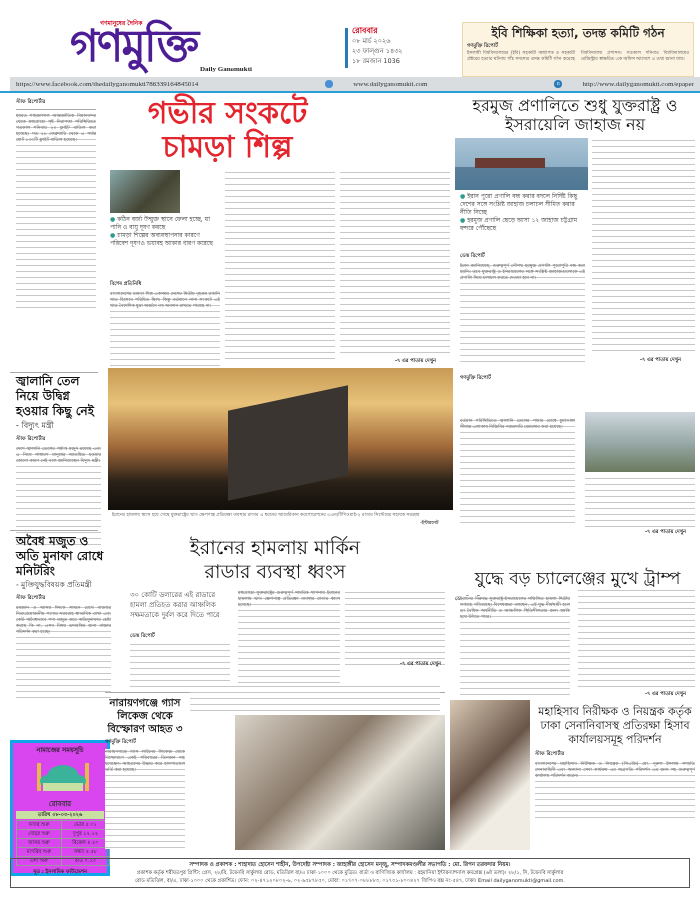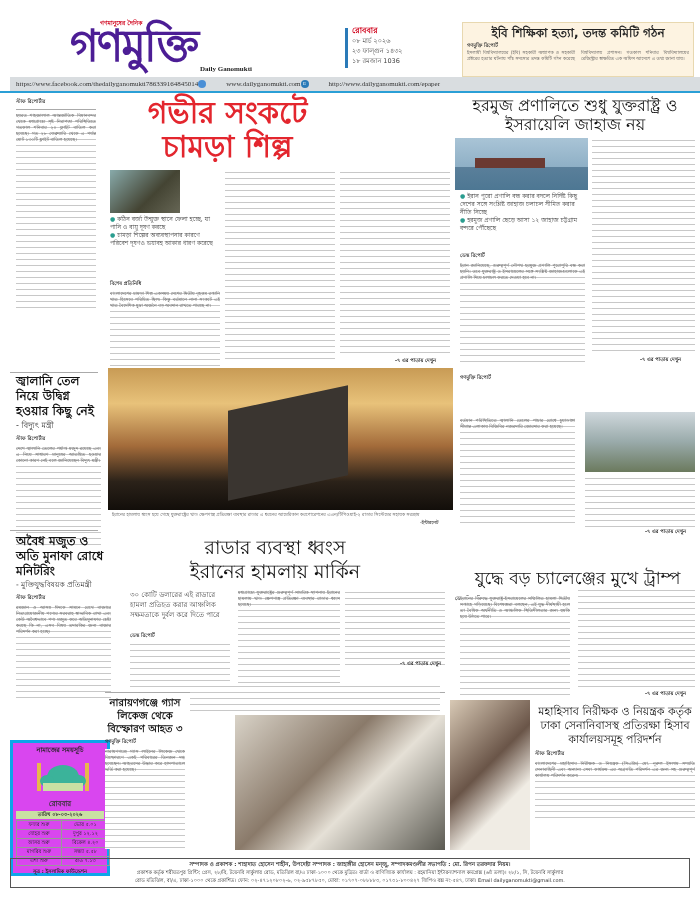--- a/index.html
+++ b/index.html
@@ -9,21 +9,21 @@
 .tagline{left:100px;top:18px;font-size:6px;color:#d0021b;font-weight:bold}
 .logo{left:70px;top:22px;font-size:44px;font-weight:bold;color:#4c1d95;letter-spacing:-2px;font-family:"DejaVu Serif",serif;line-height:48px}
 .logo-en{left:200px;top:65px;font-size:7px;font-weight:bold;font-family:"Liberation Serif",serif}
 .date-bar{left:345px;top:28px;width:3px;height:40px;background:#2a7ab8}
 .date-block{left:352px;top:26px;font-size:6.5px;line-height:10px;color:#444}
 .date-day{color:#d0021b;font-weight:bold;font-size:8px}
 .top-box{left:462px;top:22px;width:232px;height:55px;background:#fdf3e1;border:1px solid #e8d8b0;padding:3px 4px}
 .top-box h2{font-size:12px;text-align:center;font-weight:bold;line-height:14px}
 .top-box .rep{font-size:5px;font-weight:bold;margin-top:2px}
 .top-box .txt{font-size:4.5px;line-height:6px;color:#555}
-.url-bar{left:10px;top:77px;width:690px;height:14px;background:#d9dde0;font-family:"Liberation Serif",serif;font-size:7px;color:#333;display:flex;align-items:center;justify-content:flex-start;padding:0 6px}
+.url-bar{left:10px;top:77px;width:690px;height:14px;background:#d9dde0;font-family:"Liberation Serif",serif;font-size:7px;color:#333;display:flex;align-items:center;justify-content:space-between;padding:0 6px}
 .url-item{display:flex;align-items:center;gap:20px}
 .globe{width:8px;height:8px;border-radius:50%;background:#4a8fd6;display:inline-block}
 .fb{width:8px;height:8px;border-radius:50%;background:#2a7ab8;display:inline-block;color:#fff;font-size:5px;text-align:center;line-height:8px}
 .blue-line{left:0;top:91px;width:700px;height:2px;background:#2a9fd6}
 .rule{background:#aaa}
 .h-side{font-size:13px;font-weight:bold;line-height:16px;color:#111}
 .rep{font-size:5px;font-weight:bold;color:#333}
 .txt{font-size:4.5px;line-height:6px;color:#555;text-align:justify;overflow:hidden}
 .fill{background:repeating-linear-gradient(#fff 0 2px,#c8c8c8 2px 3px,#fff 3px 6px)}
 .red-head{font-size:30px;font-weight:bold;color:#e3262e;text-align:center;line-height:34px}
@@ -180,22 +180,22 @@
 
 <div class="abs" style="left:460px;top:370px;width:240px">
   <div class="rep" style="margin-top:4px">গণমুক্তি রিপোর্ট</div>
 </div>
 <div class="abs txt fill" style="left:460px;top:418px;width:115px;height:110px">বর্তমান পরিস্থিতিতে জ্বালানি তেলের পাচার রোধে চুয়াডাঙ্গা সীমান্ত এলাকায় বিজিবির নজরদারি জোরদার করা হয়েছে।</div>
 <div class="abs photo" style="left:585px;top:412px;width:110px;height:60px;background:linear-gradient(#cfd7dc,#9aa 50%,#6b7a5e)"></div>
 <div class="abs txt fill" style="left:585px;top:476px;width:110px;height:52px"></div>
 <div class="abs" style="left:645px;top:528px;font-size:5px;font-weight:bold">-৭ এর পাতায় দেখুন</div>
 
 <div class="abs" style="left:105px;top:535px;width:340px">
+  <div class="black-head" style="font-size:19px;line-height:24px">ইরানের হামলায় মার্কিন</div>
   <div class="black-head" style="font-size:19px;line-height:24px">রাডার ব্যবস্থা ধ্বংস</div>
-  <div class="black-head" style="font-size:19px;line-height:24px">ইরানের হামলায় মার্কিন</div>
 </div>
 <div class="abs" style="left:130px;top:590px;width:100px;font-size:7px;line-height:10px;color:#444">৩০ কোটি ডলারের এই রাডারে হামলা প্রতিহত করার আঞ্চলিক সক্ষমতাকে দুর্বল করে দিতে পারে</div>
 <div class="abs rep" style="left:130px;top:632px">ডেস্ক রিপোর্ট</div>
 <div class="abs txt fill" style="left:130px;top:642px;width:100px;height:45px"></div>
 <div class="abs txt fill" style="left:238px;top:590px;width:102px;height:100px">মধ্যপ্রাচ্যে যুক্তরাষ্ট্রের গুরুত্বপূর্ণ সামরিক স্থাপনায় ইরানের হামলায় থাড ক্ষেপণাস্ত্র প্রতিরক্ষা ব্যবস্থার রাডার ধ্বংস হয়েছে।</div>
 <div class="abs txt fill" style="left:345px;top:590px;width:100px;height:80px"></div>
 <div class="abs" style="left:400px;top:660px;font-size:5px;font-weight:bold">-৭ এর পাতায় দেখুন</div>
 
 <div class="abs" style="left:455px;top:568px;width:245px">
   <div class="black-head" style="font-size:17px;line-height:21px">যুদ্ধে বড় চ্যালেঞ্জের মুখে ট্রাম্প</div>

